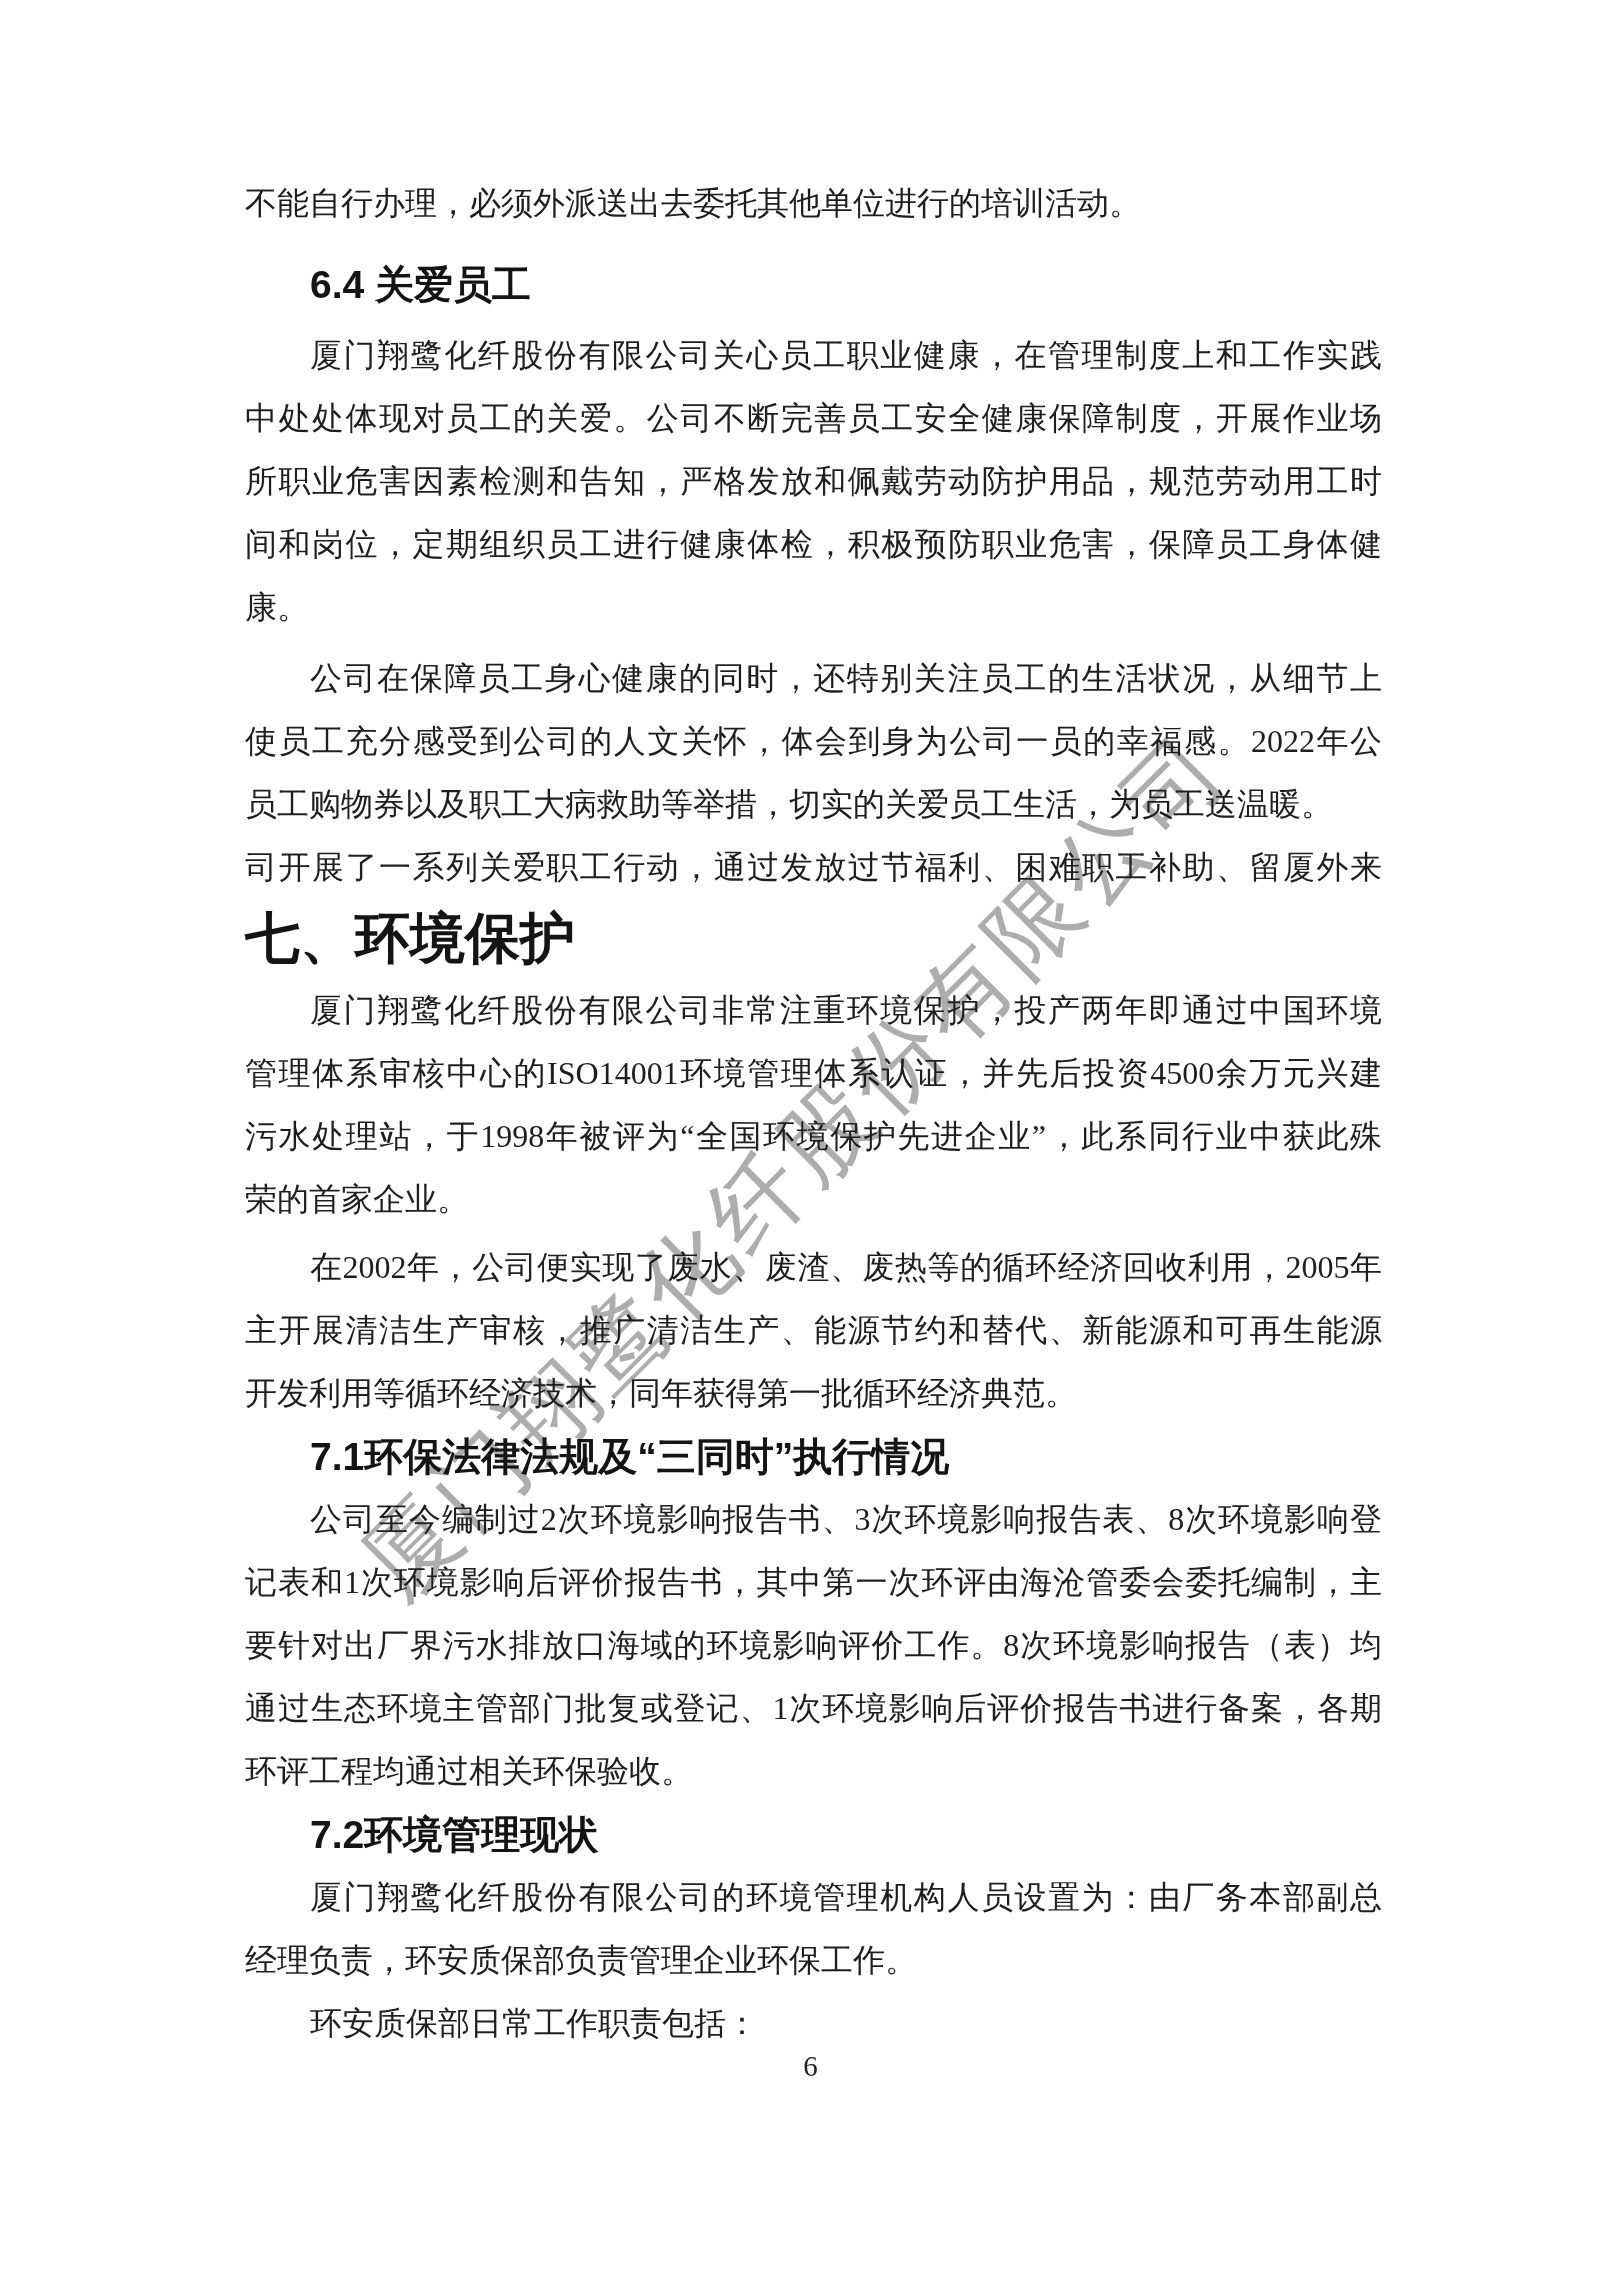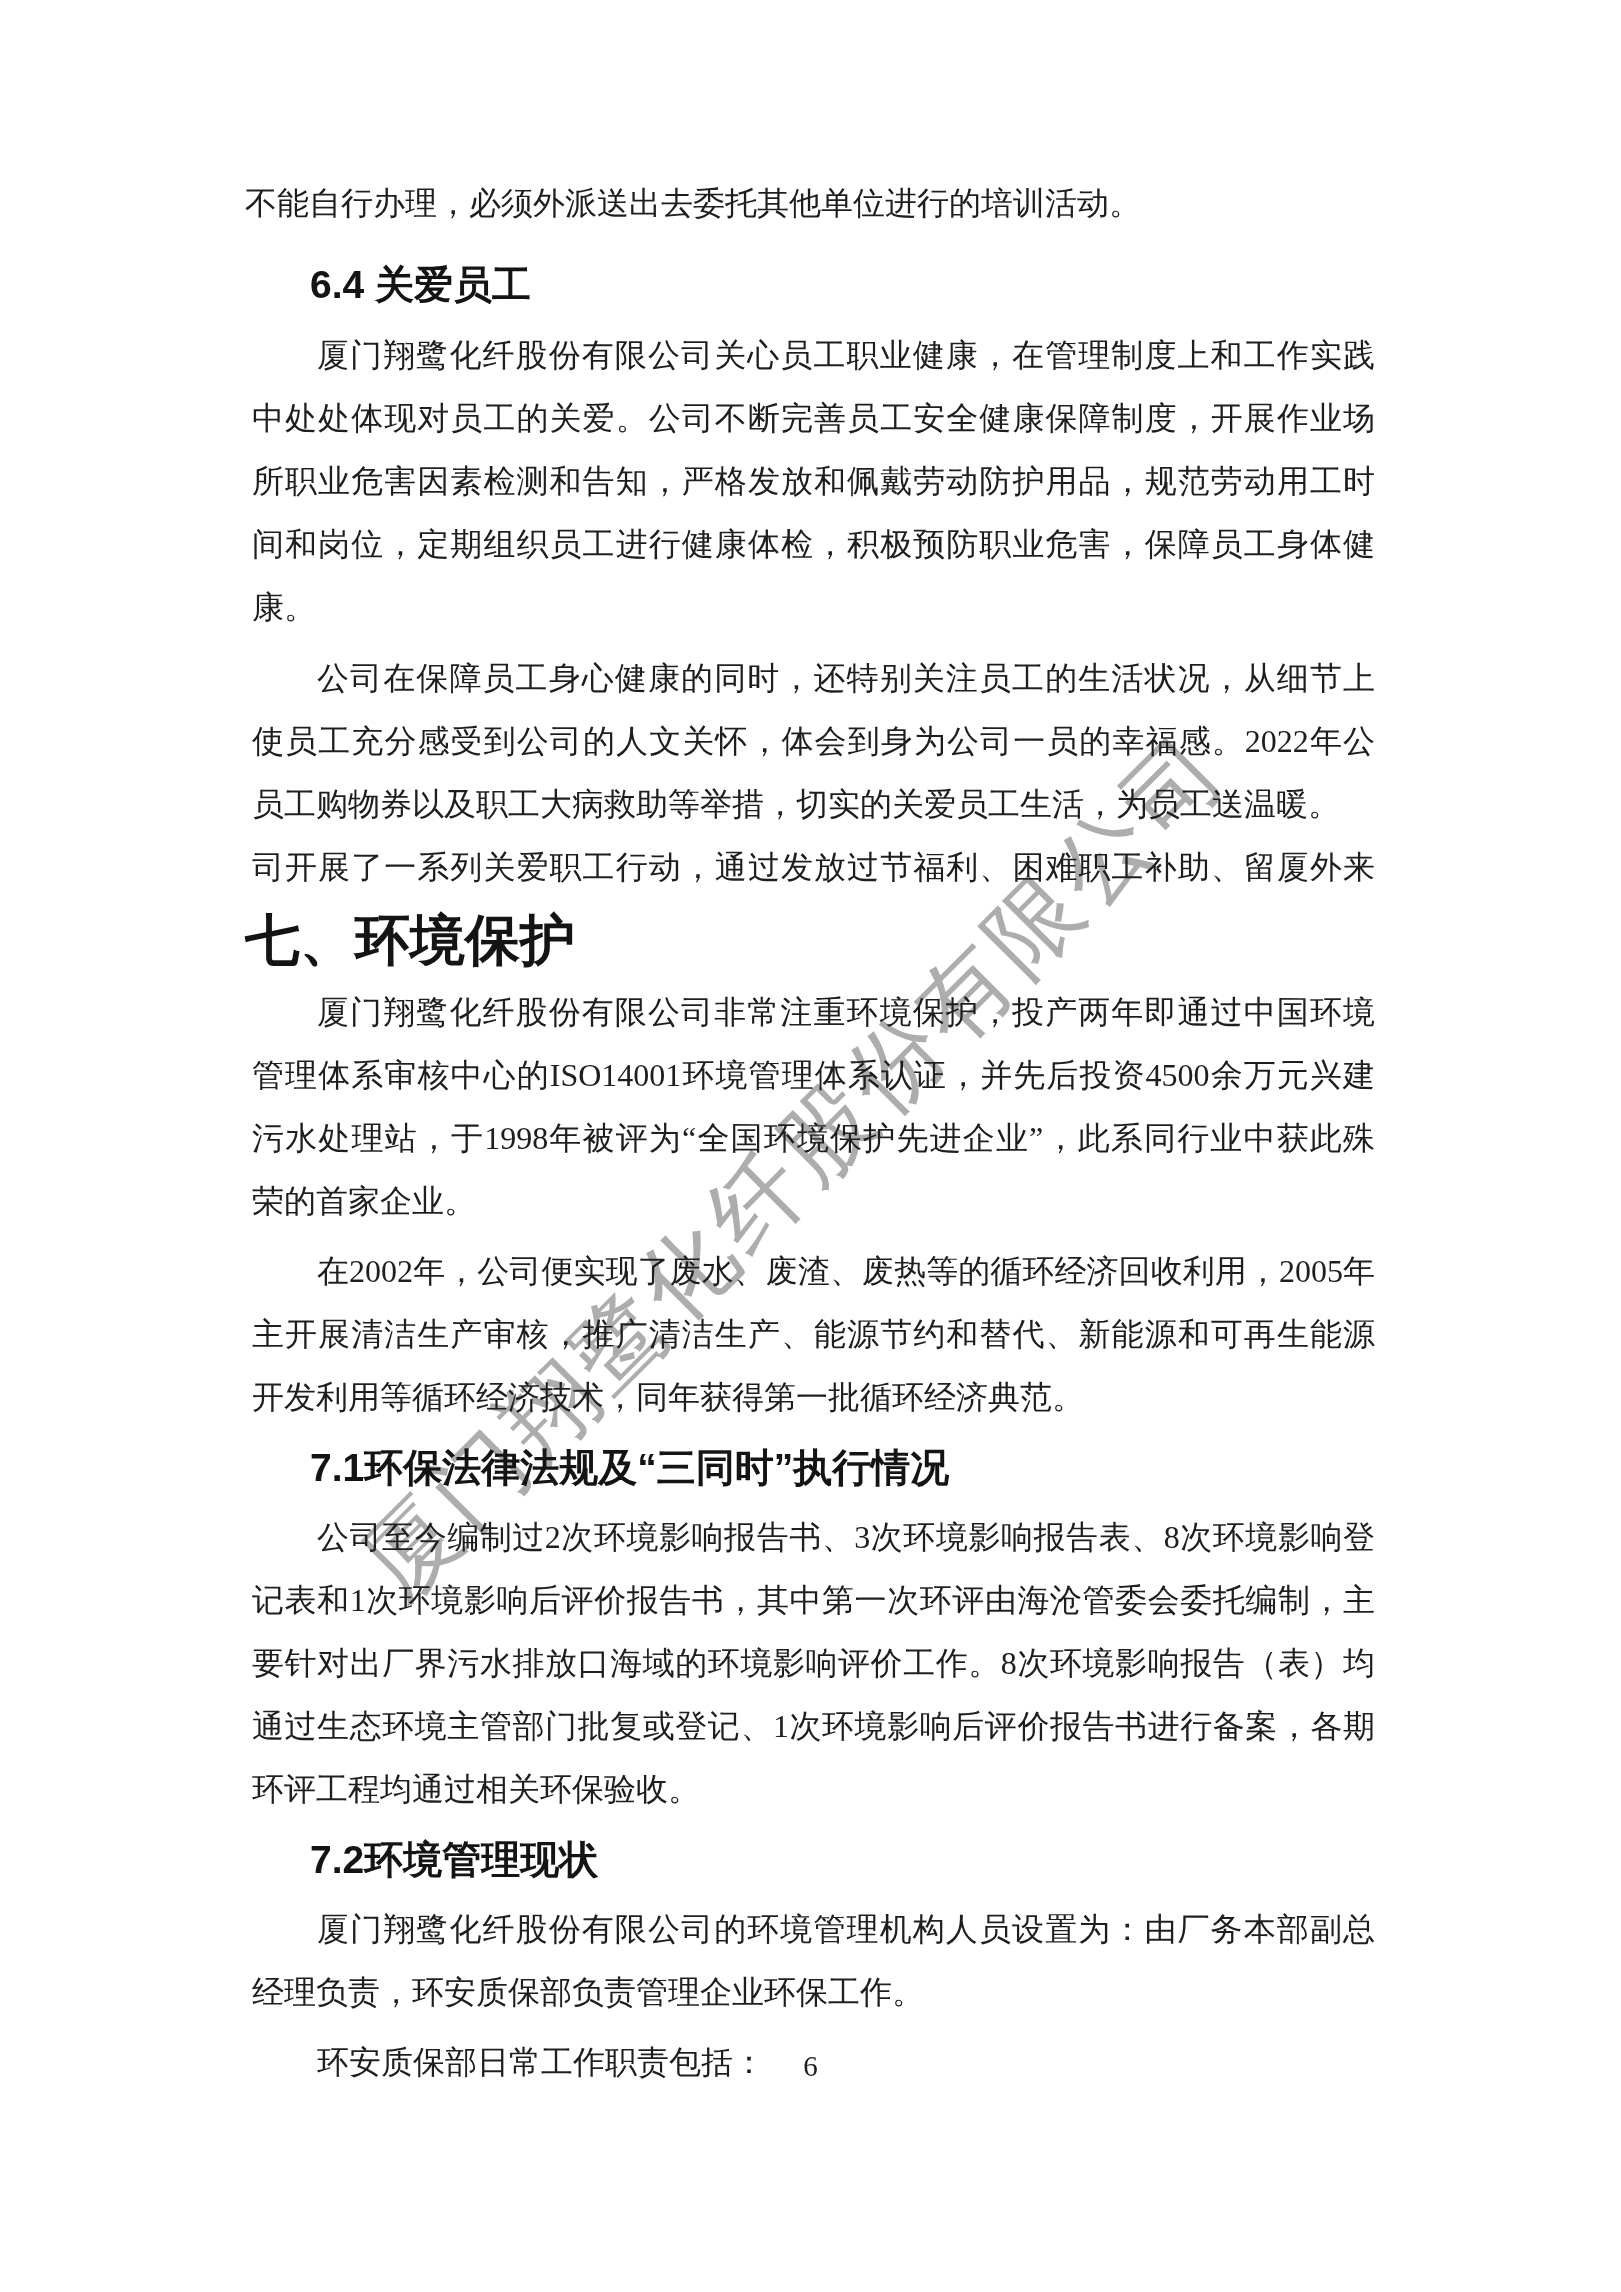--- a/index.html
+++ b/index.html
@@ -35,21 +35,21 @@
     line-height:63px;
     height:63px;
     overflow:hidden;
   }
   .j{
     text-align:justify;
     text-align-last:justify;
     text-justify:inter-character;
   }
   .ind{text-indent:65px;}
-  .para{margin:7px;}
+  .para{margin:0;}
   .h-sub{
     margin:0;
     font-size:39px;
     font-weight:bold;
     line-height:63px;
     height:63px;
     text-indent:65px;
     color:#141414;
     font-family:"Liberation Sans","DejaVu Sans",sans-serif;
   }

